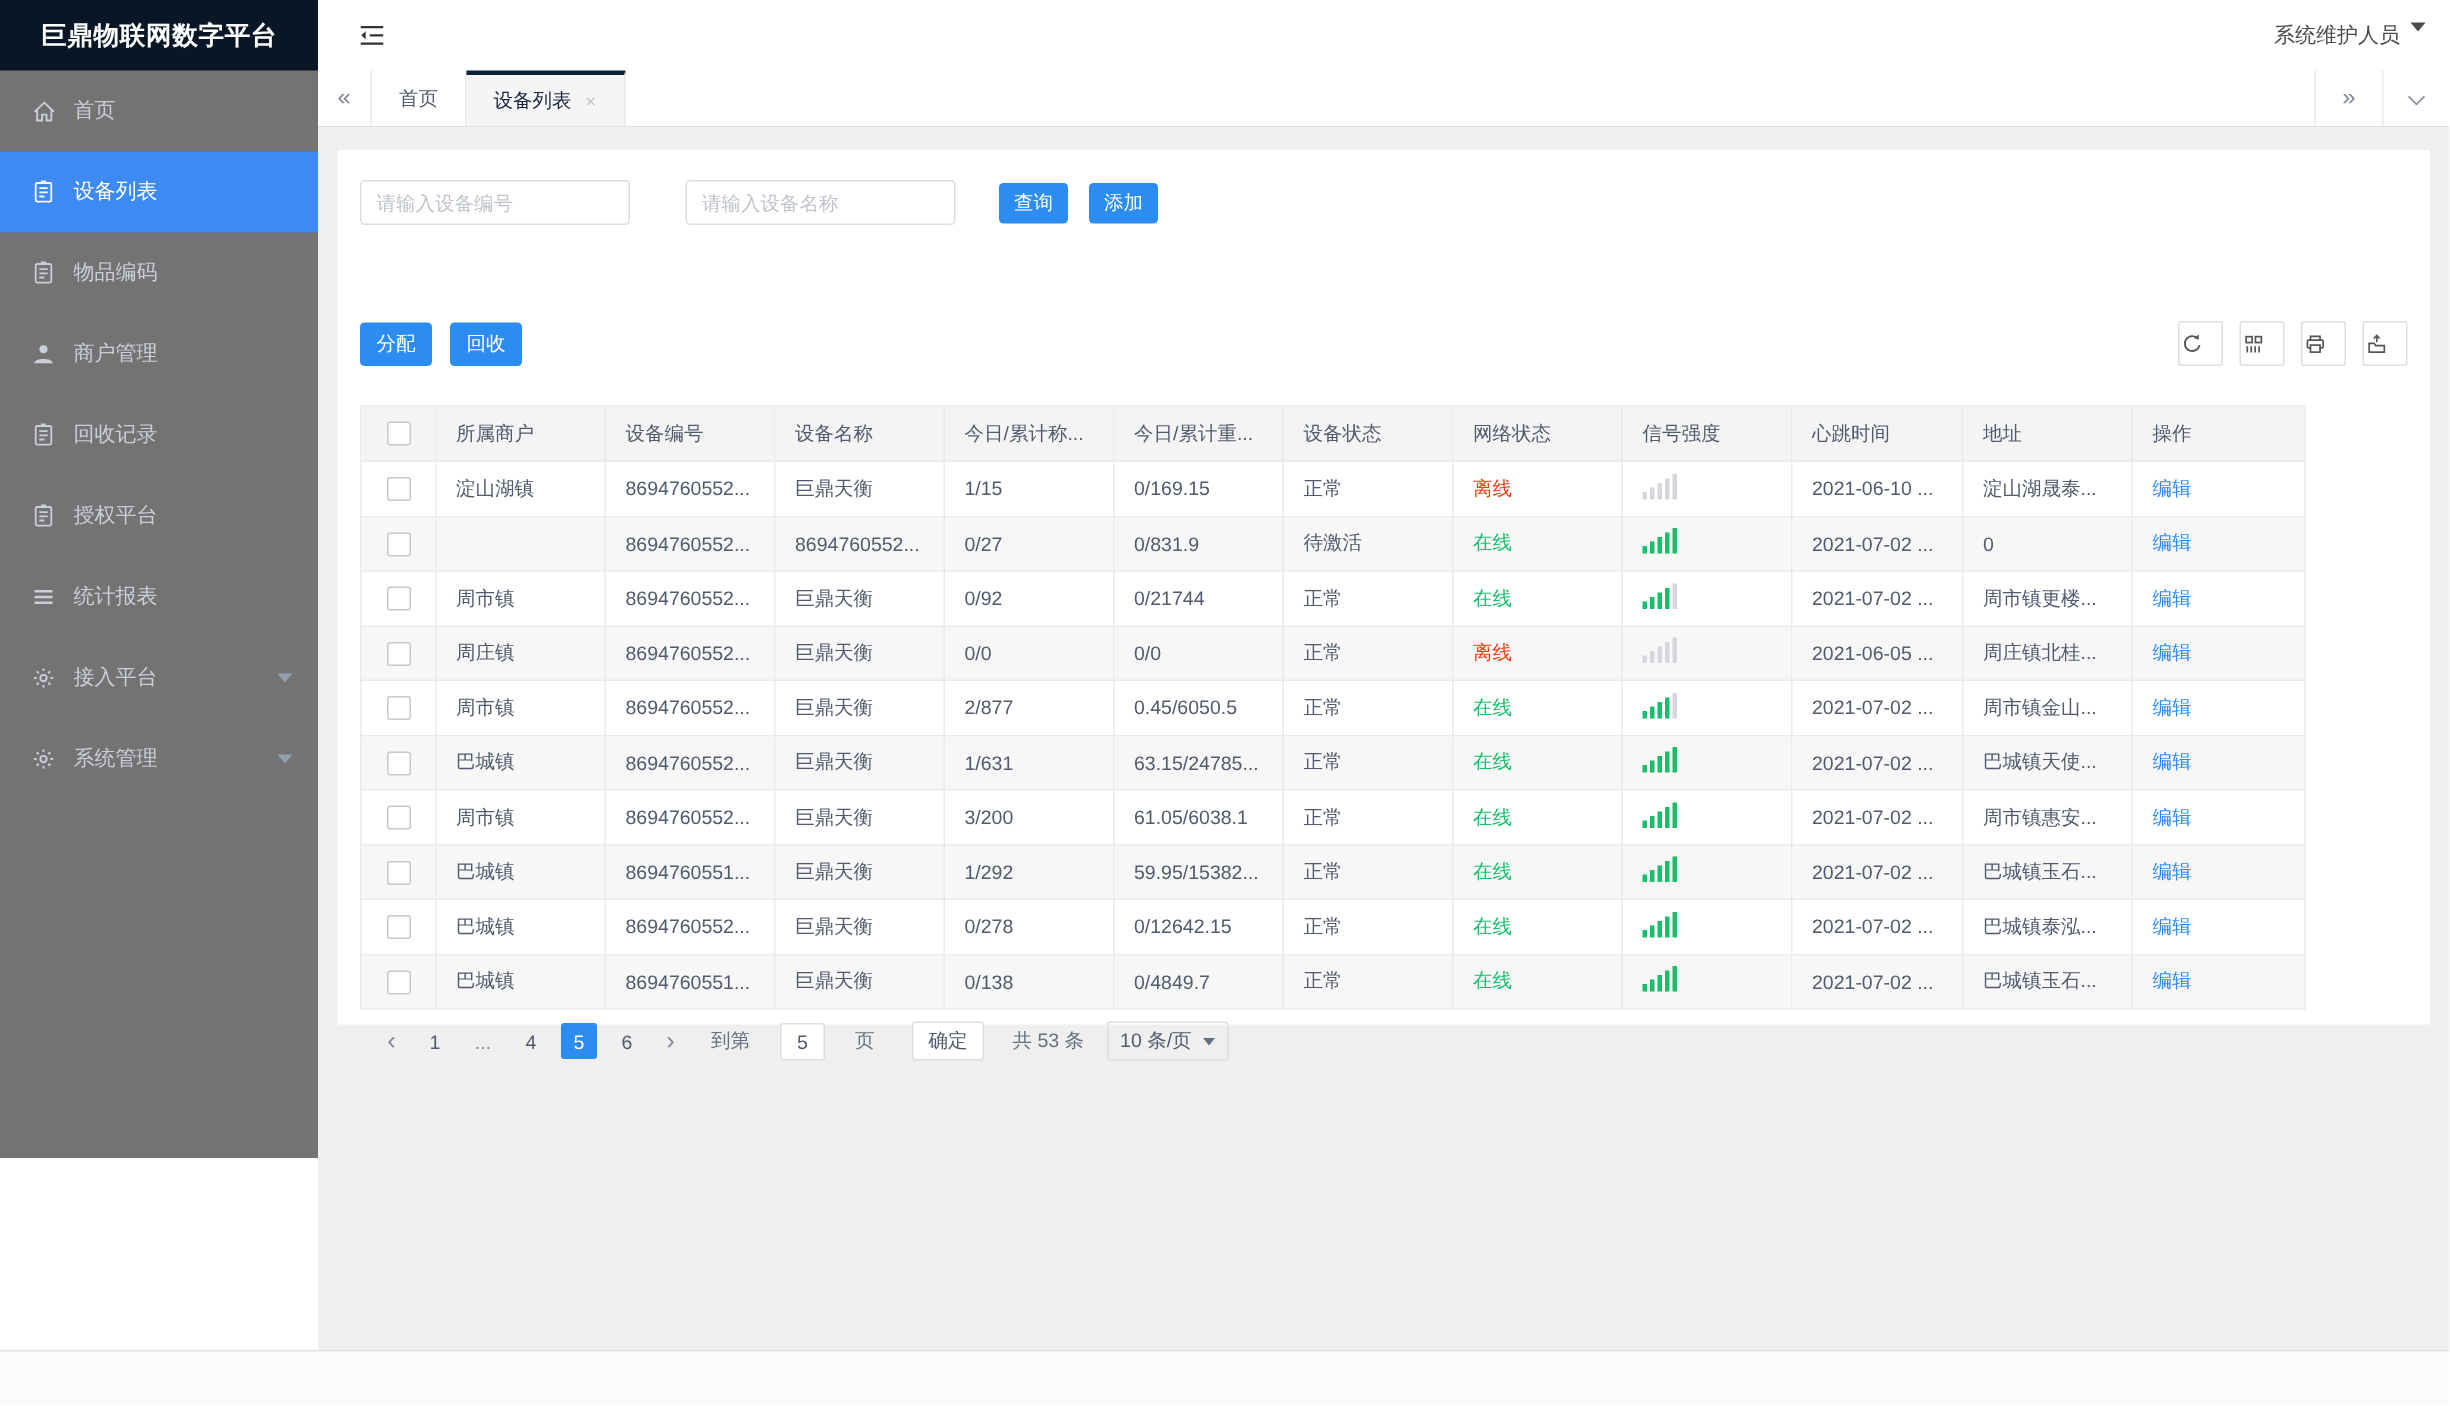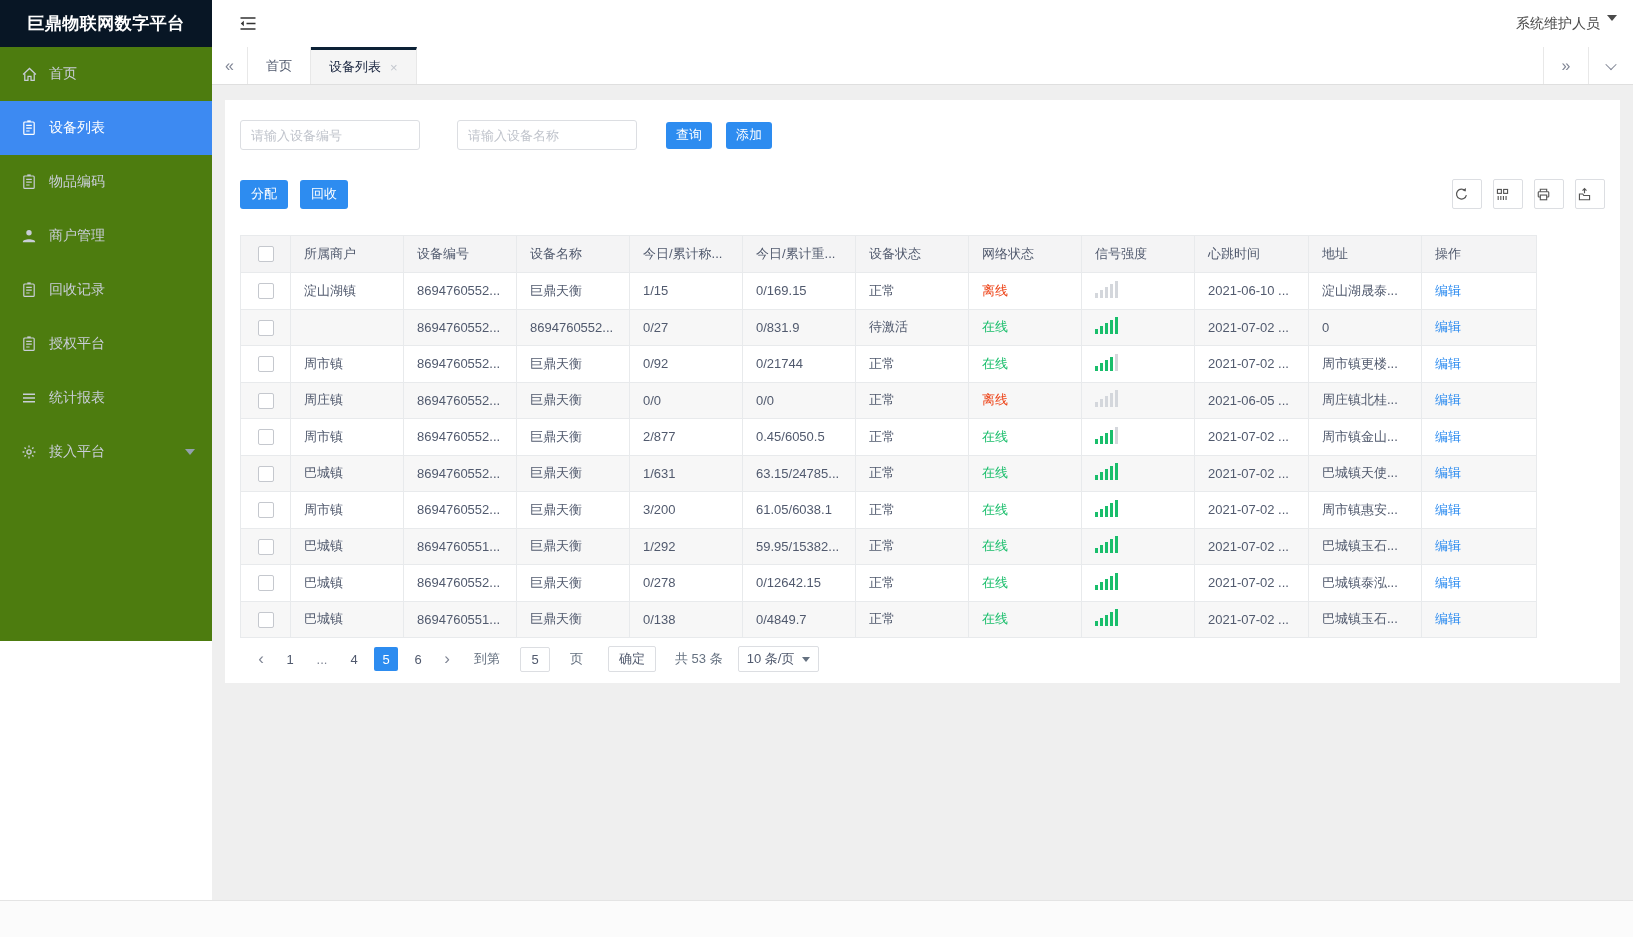--- a/index.html
+++ b/index.html
@@ -1,20 +1,20 @@
 <!DOCTYPE html>
 <html><head>
 <meta charset="utf-8">
 <style>
   * { margin:0; padding:0; box-sizing:border-box; }
   html,body { width:1633px; height:937px; font-family:"Liberation Sans","DejaVu Sans",sans-serif; background:#fff; overflow:hidden; }
   body { position:relative; }
 
   
-  .sidebar { position:absolute; left:0; top:0; width:212px; height:641px; background:#4d7c0f; }
+  .sidebar { position:absolute; left:0; top:0; width:212px; height:772px; background:#737373; }
   .logo { height:47px; line-height:47px; text-align:center; color:#fff; font-size:17px; font-weight:bold; background:#081625; letter-spacing:.5px; white-space:nowrap; }
   .menu-item { height:54px; display:flex; align-items:center; padding:0 20px; color:#c9ced8; font-size:14px; cursor:pointer; position:relative; }
   .menu-item.active { background:#3d8af2; color:#fff; }
   .mi-icon { width:18px; height:18px; margin-right:11px; display:inline-flex; align-items:center; justify-content:center; flex:none; }
   .menu-item .arrow { position:absolute; right:17px; width:0; height:0; border-left:5px solid transparent; border-right:5px solid transparent; border-top:6px solid #93a0ae; }
 
   
   .main { position:absolute; left:212px; top:0; width:1421px; height:900px; }
   .topbar { height:47px; background:#fff; display:flex; align-items:center; justify-content:space-between; padding:0 16px 0 27px; }
   .collapse-btn { color:#333; display:inline-flex; cursor:pointer; }
@@ -36,21 +36,21 @@
   
   .search-row { display:flex; align-items:center; }
   .search-input { width:180px; height:30px; border:1px solid #dcdee2; border-radius:3px; padding:0 10px; font-size:13px; color:#333; outline:none; font-family:inherit; }
   .search-input::placeholder { color:#c0c4cc; }
   .search-input + .search-input { margin-left:37px; }
   .btn { background:#2d8cf0; color:#fff; border:none; border-radius:3px; height:27px; padding:0 10px; font-size:13px; cursor:pointer; font-family:inherit; }
   .search-row .btn:first-of-type { margin-left:29px; }
   .search-row .btn + .btn { margin-left:14px; }
 
   
-  .toolbar-row { margin-top:29px; display:flex; align-items:center; }
+  .toolbar-row { margin-top:64px; display:flex; align-items:center; }
   .toolbar-row .btn { height:29px; padding:0 11px; }
   .toolbar-row .btn + .btn { margin-left:12px; }
   .icon-btns { margin-left:auto; display:flex; gap:11px; }
   .icon-btn { width:30px; height:30px; border:1px solid #dcdee2; border-radius:2px; background:#fff; display:flex; align-items:center; justify-content:center; color:#555; cursor:pointer; }
 
   
   table.grid { margin-top:26px; width:1296px; border-collapse:collapse; table-layout:fixed; font-size:13px; color:#515a6e; }
   .grid th, .grid td { border:1px solid #e8eaec; padding:0 13px; text-align:left; white-space:nowrap; overflow:hidden; }
   .grid th { height:37px; background:#f4f4f5; font-weight:normal; color:#515a6e; }
   .grid td { height:36.5px; background:#fff; }
@@ -154,20 +154,30 @@
         <span>统计报表</span>
       </div>
       <div class="menu-item">
         <span class="mi-icon">
           <svg width="16" height="16" viewBox="0 0 16 16" fill="none" stroke="currentColor" stroke-width="1.3">
             <circle cx="8" cy="8" r="2.1"></circle>
             <path d="M8 1.6 V3.4 M8 12.6 V14.4 M1.6 8 H3.4 M12.6 8 H14.4 M3.5 3.5 L4.8 4.8 M11.2 11.2 L12.5 12.5 M12.5 3.5 L11.2 4.8 M4.8 11.2 L3.5 12.5"></path>
           </svg>
         </span>
         <span>接入平台</span>
+        <span class="arrow"></span>
+      </div>
+      <div class="menu-item">
+        <span class="mi-icon">
+          <svg width="16" height="16" viewBox="0 0 16 16" fill="none" stroke="currentColor" stroke-width="1.3">
+            <circle cx="8" cy="8" r="2.1"></circle>
+            <path d="M8 1.6 V3.4 M8 12.6 V14.4 M1.6 8 H3.4 M12.6 8 H14.4 M3.5 3.5 L4.8 4.8 M11.2 11.2 L12.5 12.5 M12.5 3.5 L11.2 4.8 M4.8 11.2 L3.5 12.5"></path>
+          </svg>
+        </span>
+        <span>系统管理</span>
         <span class="arrow"></span>
       </div>
     </nav>
 </div>
 
 <div class="main">
   <div class="topbar">
     <span class="collapse-btn">
       <svg width="18" height="15" viewBox="0 0 18 15" stroke="currentColor" stroke-width="1.5" fill="none">
           <path d="M1.5 2 H16.5 M7.5 7.5 H16.5 M1.5 13 H16.5"></path>

